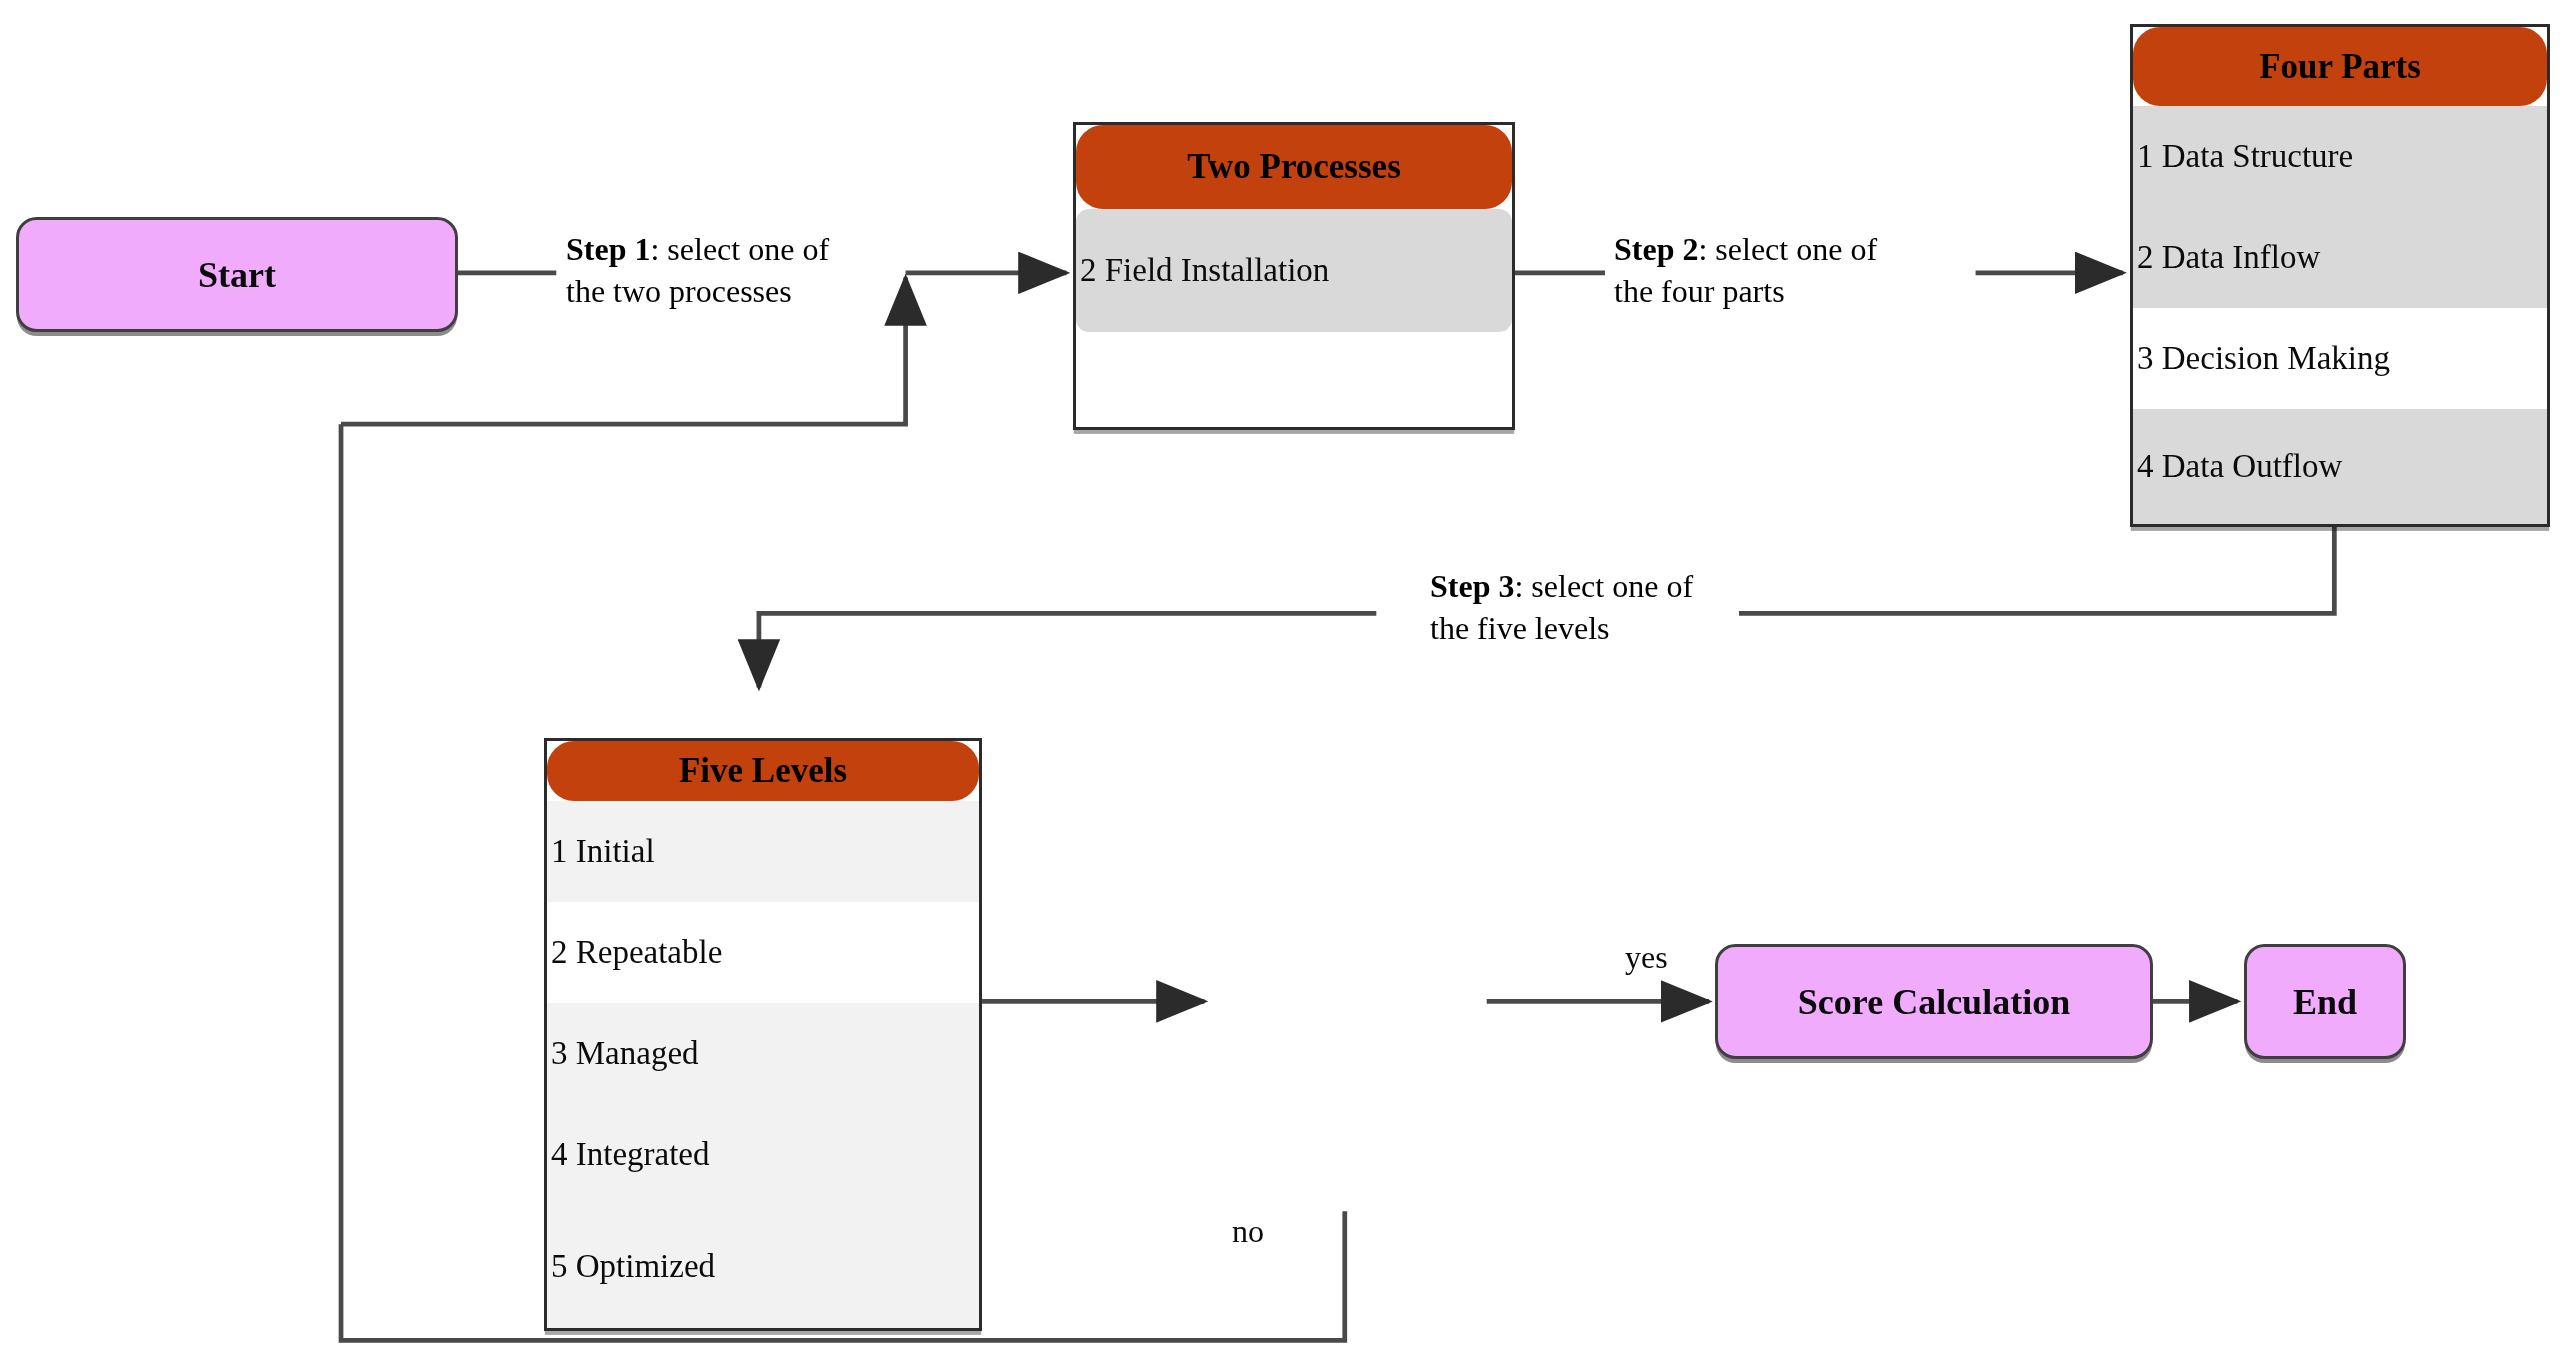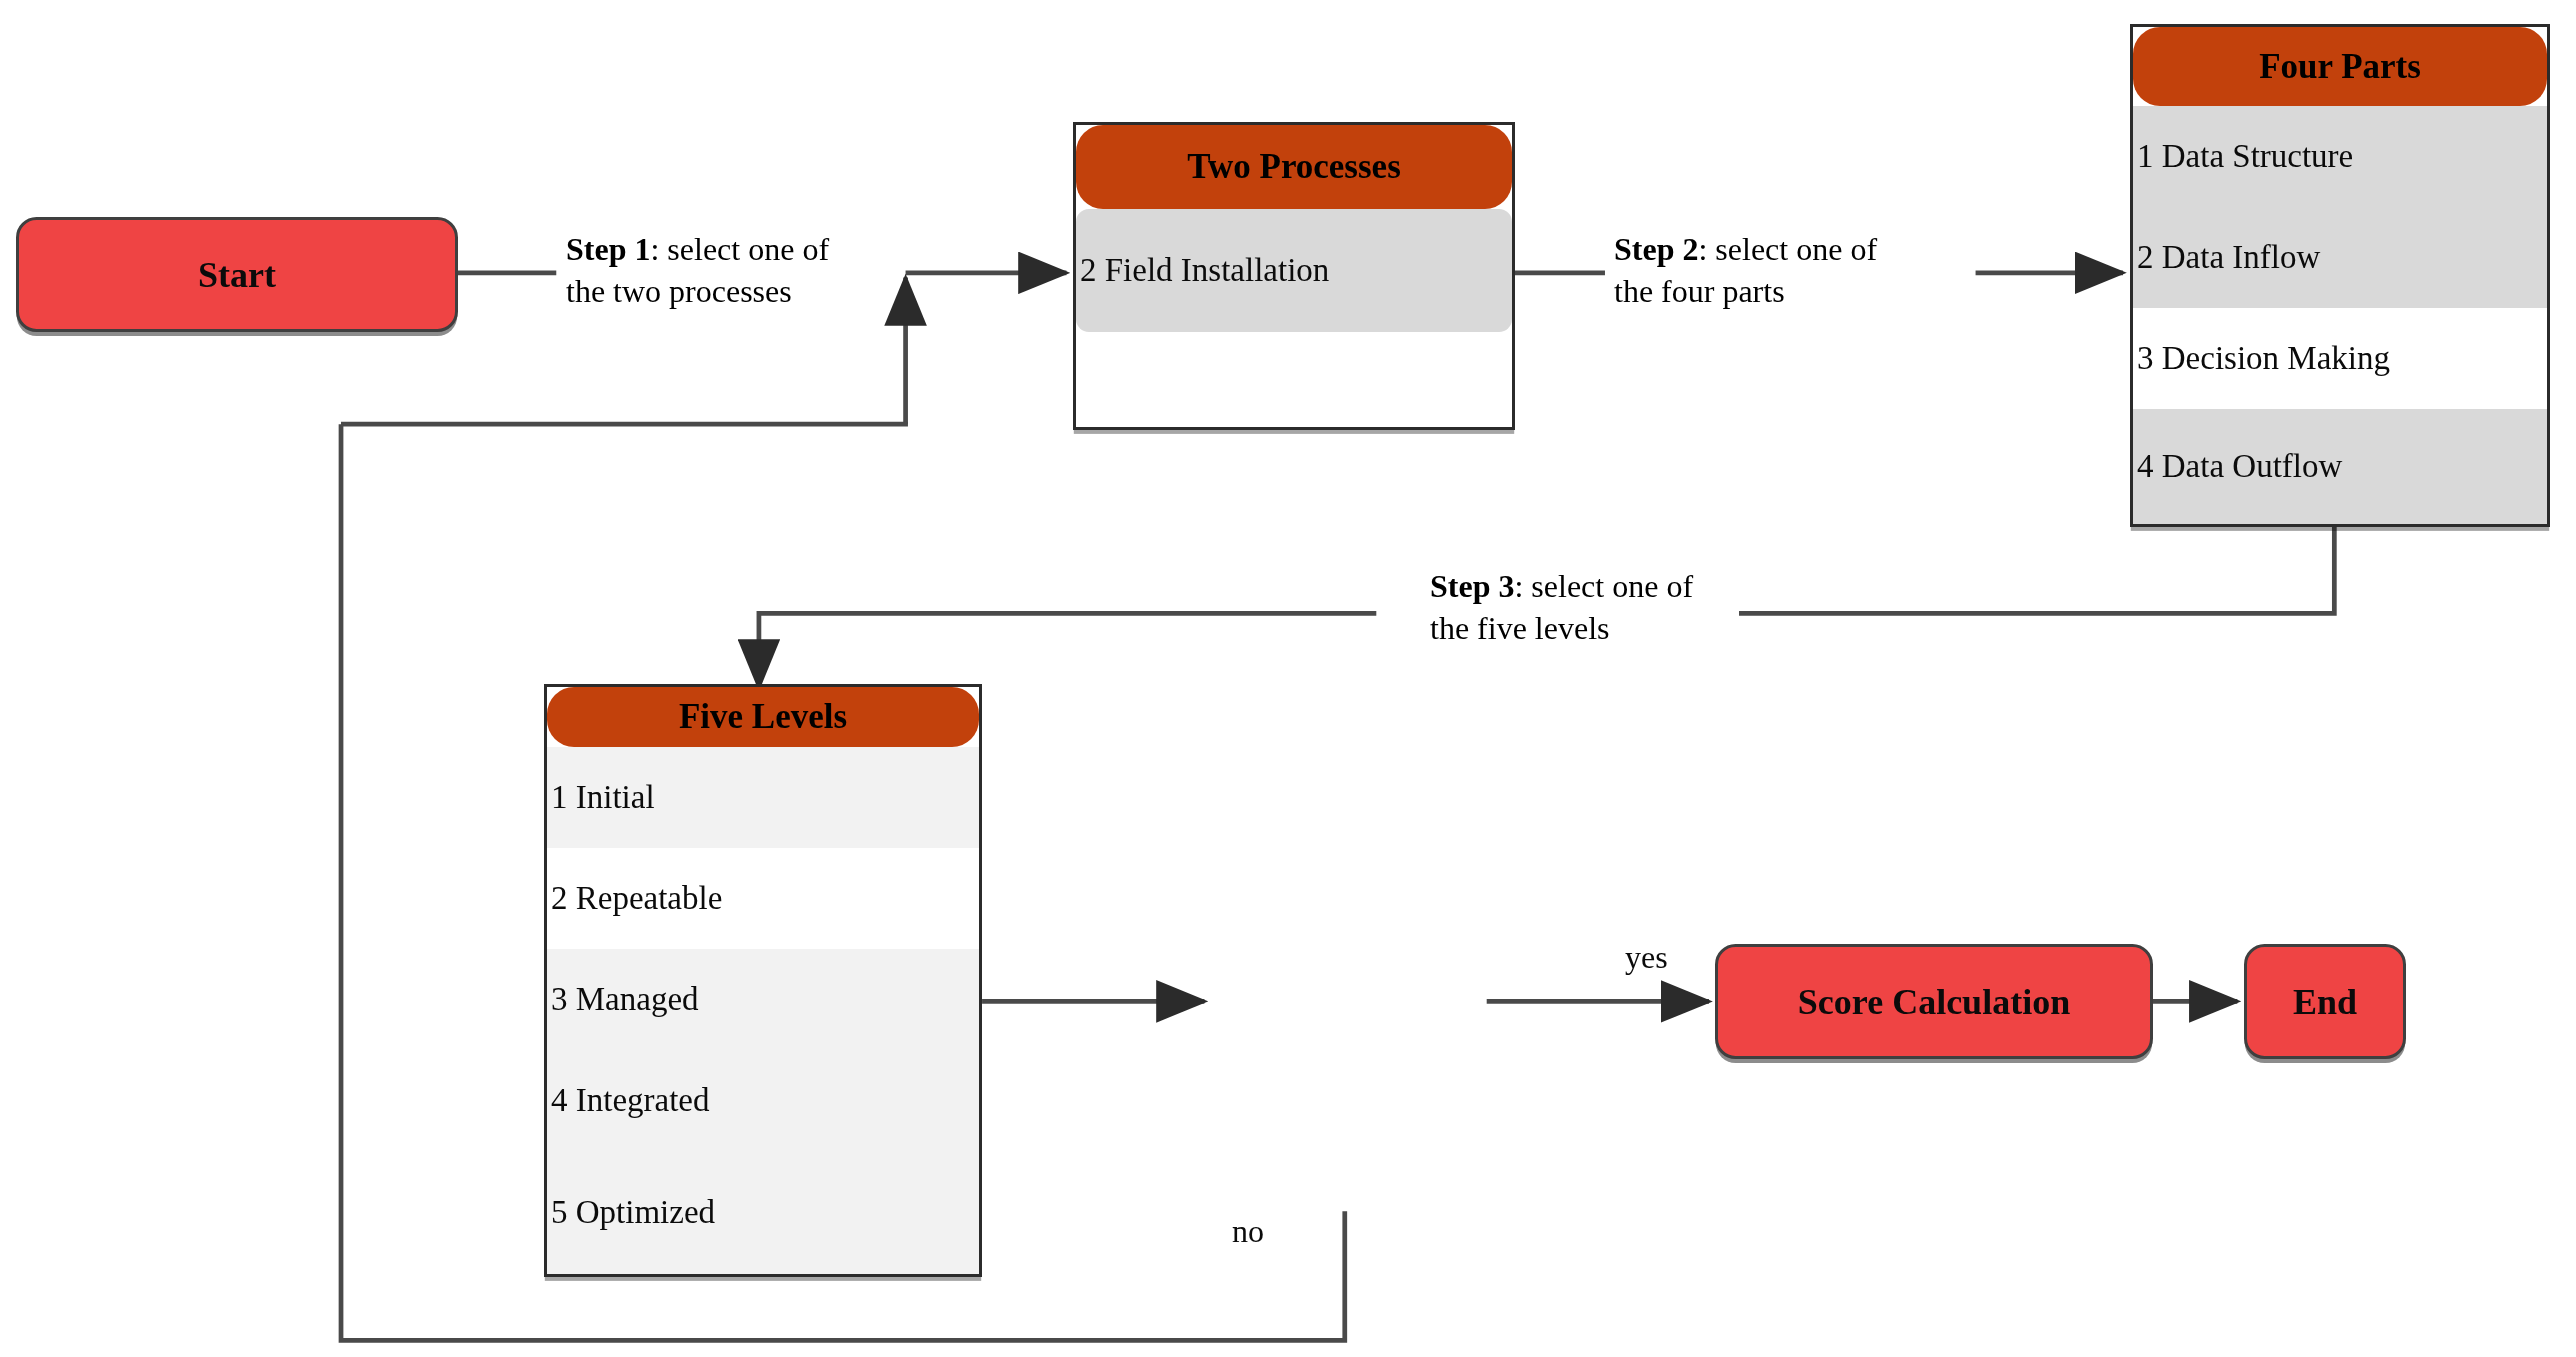--- a/index.html
+++ b/index.html
@@ -3,21 +3,21 @@
 <meta charset="utf-8">
 <title>Assessment Flowchart</title>
 <style>
   html,body{margin:0;padding:0;background:#ffffff;}
   body{font-family:"Liberation Serif","DejaVu Serif",serif;}
   #stage{position:relative;width:2576px;height:1357px;background:#fff;overflow:hidden;}
 
   
   .term{
     position:absolute;
-    background:#ef4444;
+    background:#f0abfc;
     border:3.2px solid #3f3f3f;
     border-radius:20.5px;
     box-sizing:border-box;
     display:flex;align-items:center;justify-content:center;
     font-weight:bold;
     color:#0b0b0b;
     box-shadow:0 4.7px 0 -0.8px rgba(0,0,0,.45);
   }
   .tbl{
     position:absolute;
@@ -129,21 +129,21 @@
     <div class="row shade-a" style="height:101px;font-size:33px;">2 Data Inflow</div>
     <div class="row shade-b" style="height:101px;font-size:33px;">3 Decision Making</div>
     <div class="row shade-a" style="height:115px;font-size:33px;">4 Data Outflow</div>
   </div>
 
   <div class="edgelabel" style="left:1382px;top:566px;width:363px;font-size:32px;margin-left:48px;">
     <div><b>Step 3</b><span>: select one of</span></div>
     <div>the five levels</div>
   </div>
 
-  <div class="tbl" style="left:544px;top:684px;width:438px;height:593px;">
+  <div class="tbl" style="left:544px;top:738px;width:438px;height:593px;">
     <div class="hdr" style="height:60px;font-size:35px;">Five Levels</div>
     <div class="row shade-c" style="height:101px;font-size:33px;">1 Initial</div>
     <div class="row shade-b" style="height:101px;font-size:33px;">2 Repeatable</div>
     <div class="row shade-c" style="height:101px;font-size:33px;">3 Managed</div>
     <div class="row shade-c" style="height:101px;font-size:33px;">4 Integrated</div>
     <div class="row shade-c" style="height:123px;font-size:33px;">5 Optimized</div>
   </div>
 
 
   <div class="tinylabel" style="left:1625px;top:939px;font-size:32px;">yes</div>

